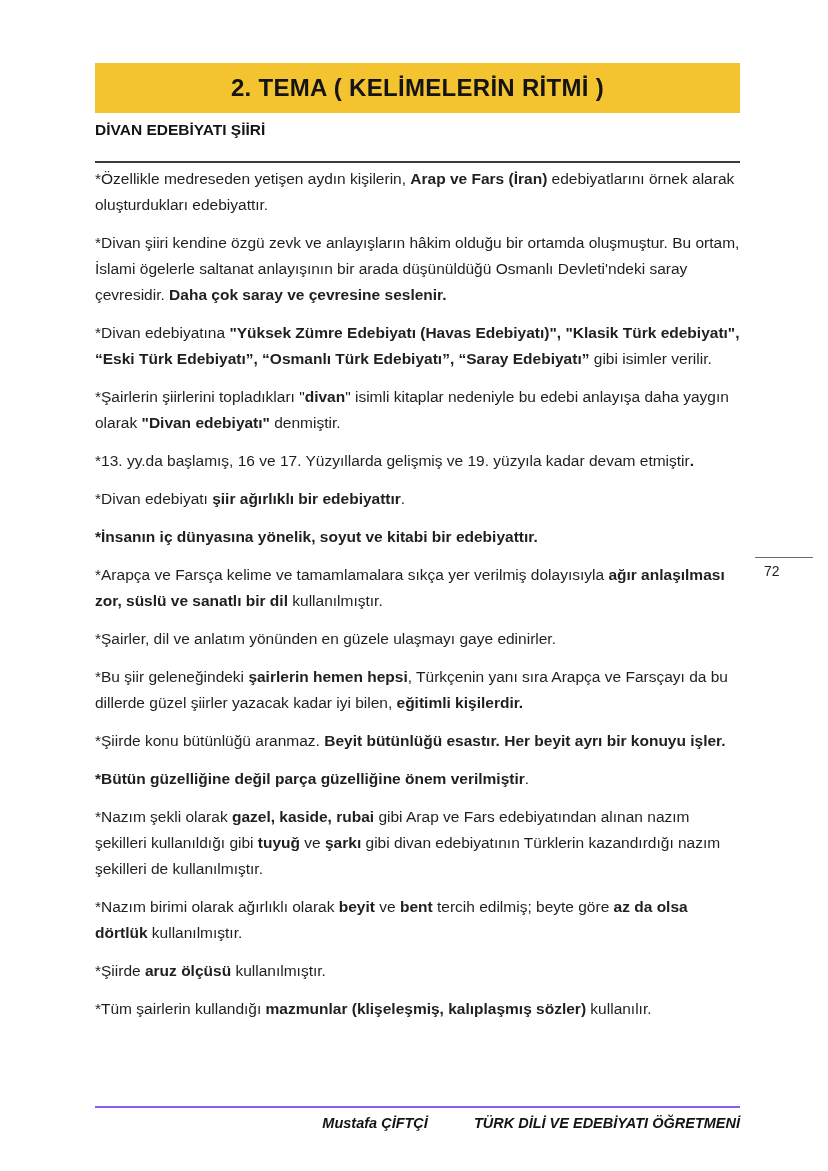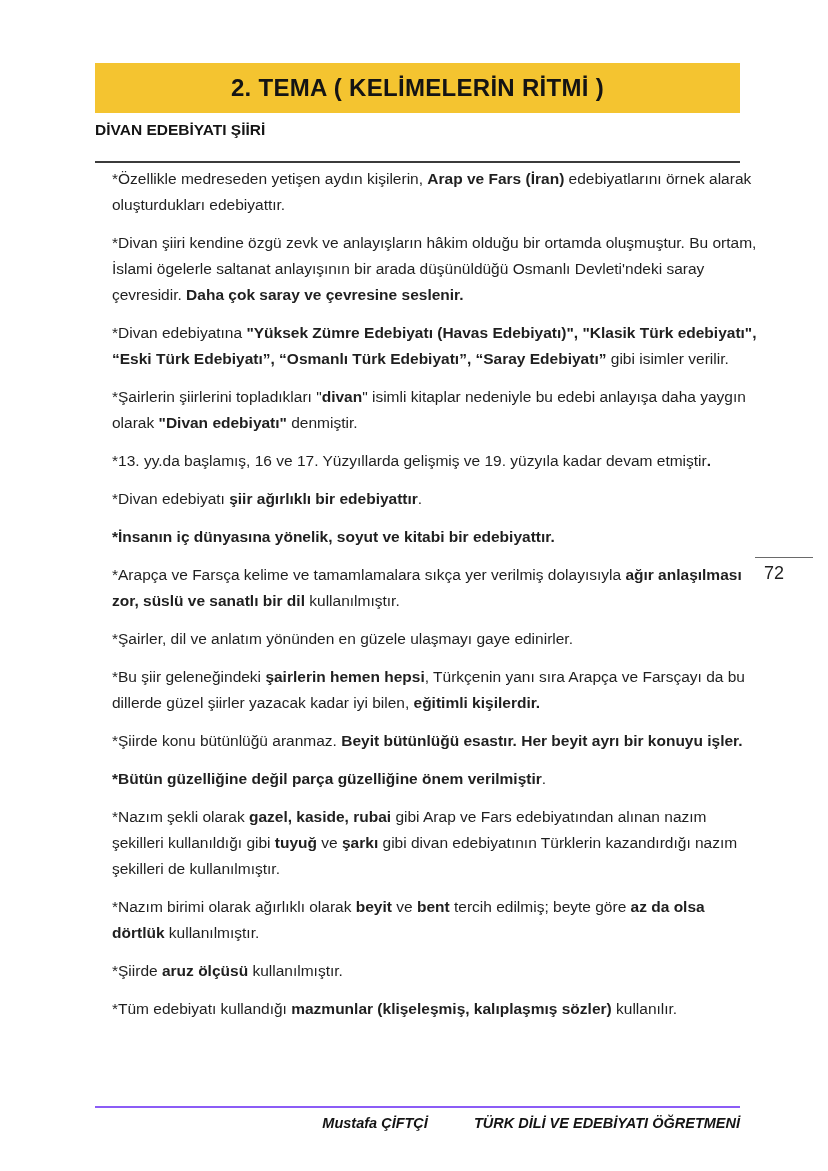--- a/index.html
+++ b/index.html
@@ -25,36 +25,36 @@
   }
 
   .heading-block {
     position: absolute; left: 95px; top: 121px; width: 645px;
     border-bottom: 2px solid #3b3b3b;
     padding-bottom: 22px;
   }
   .section-heading { font-size: 15.5px; font-weight: bold; color: #141414; }
 
   .content {
-    position: absolute; left: 112px; top: 166px; width: 645px;
+    position: absolute; left: 95px; top: 166px; width: 645px;
   }
   .para {
     font-size: 15.5px;
     line-height: 26px;
     margin-bottom: 12px;
     color: #1f1f1f;
     text-align: left;
   }
   .para strong { font-weight: bold; }
 
   .page-number-box {
     position: absolute; left: 755px; top: 557px; width: 58px;
     border-top: 1px solid #6a6a6a;
     padding-top: 5px; padding-left: 9px;
-    font-size: 18px; color: #1f1f1f;
+    font-size: 14px; color: #1f1f1f;
   }
 
   .footer {
     position: absolute; left: 95px; top: 1106px; width: 645px;
     border-top: 2px solid #8b5cf6;
     padding-top: 7px;
     display: flex; justify-content: flex-end; gap: 46px;
     font-size: 14.5px; font-weight: bold; font-style: italic; color: #141414;
   }
 </style>
@@ -80,21 +80,21 @@
       <p class="para"><span>*Divan edebiyatı </span><strong>şiir ağırlıklı bir edebiyattır</strong><span>.</span></p>
       <p class="para"><strong>*İnsanın iç dünyasına yönelik, soyut ve kitabi bir edebiyattır.</strong></p>
       <p class="para"><span>*Arapça ve Farsça kelime ve tamamlamalara sıkça yer verilmiş dolayısıyla </span><strong>ağır anlaşılması zor, süslü ve sanatlı bir dil</strong><span> kullanılmıştır.</span></p>
       <p class="para"><span>*Şairler, dil ve anlatım yönünden en güzele ulaşmayı gaye edinirler.</span></p>
       <p class="para"><span>*Bu şiir geleneğindeki </span><strong>şairlerin hemen hepsi</strong><span>, Türkçenin yanı sıra Arapça ve Farsçayı da bu dillerde güzel şiirler yazacak kadar iyi bilen, </span><strong>eğitimli kişilerdir.</strong></p>
       <p class="para"><span>*Şiirde konu bütünlüğü aranmaz. </span><strong>Beyit bütünlüğü esastır. Her beyit ayrı bir konuyu işler.</strong></p>
       <p class="para"><strong>*Bütün güzelliğine değil parça güzelliğine önem verilmiştir</strong><span>.</span></p>
       <p class="para"><span>*Nazım şekli olarak </span><strong>gazel, kaside, rubai</strong><span> gibi Arap ve Fars edebiyatından alınan nazım şekilleri kullanıldığı gibi </span><strong>tuyuğ</strong><span> ve </span><strong>şarkı</strong><span> gibi divan edebiyatının Türklerin kazandırdığı nazım şekilleri de kullanılmıştır.</span></p>
       <p class="para"><span>*Nazım birimi olarak ağırlıklı olarak </span><strong>beyit</strong><span> ve </span><strong>bent</strong><span> tercih edilmiş; beyte göre </span><strong>az da olsa dörtlük</strong><span> kullanılmıştır.</span></p>
       <p class="para"><span>*Şiirde </span><strong>aruz ölçüsü</strong><span> kullanılmıştır.</span></p>
-      <p class="para"><span>*Tüm edebiyatı kullandığı </span><strong>mazmunlar (klişeleşmiş, kalıplaşmış sözler)</strong><span> kullanılır.</span></p>
+      <p class="para"><span>*Tüm şairlerin kullandığı </span><strong>mazmunlar (klişeleşmiş, kalıplaşmış sözler)</strong><span> kullanılır.</span></p>
     </div>
 
   <div class="page-number-box">
     <span>72</span>
   </div>
 
   <div class="footer">
     <span>Mustafa ÇİFTÇİ</span>
     <span>TÜRK DİLİ VE EDEBİYATI ÖĞRETMENİ</span>
   </div>

